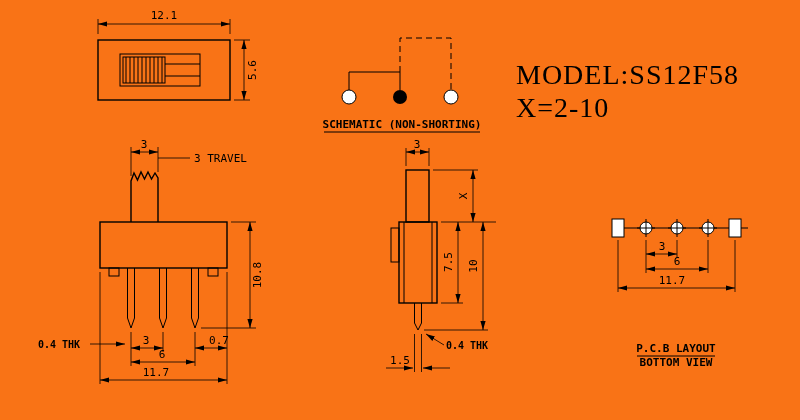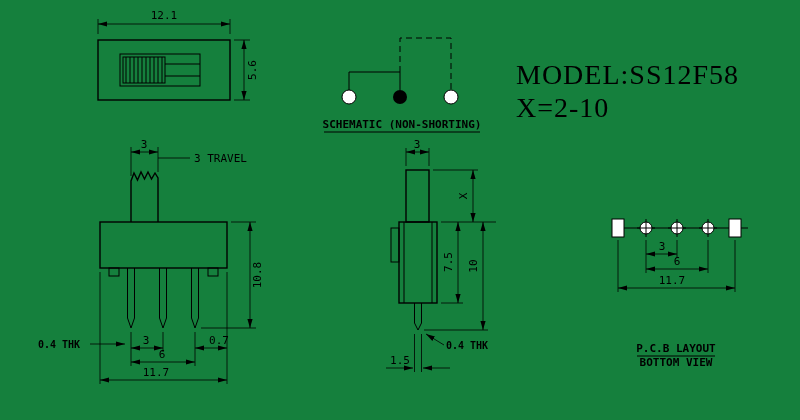--- a/index.html
+++ b/index.html
@@ -1,16 +1,16 @@
 <!DOCTYPE html>
 <html><head>
 <meta charset="utf-8">
 <style>
   html,body{margin:0;padding:0;background:#ffffff;}
-  .drawing{width:800px;height:420px;background:#15803d;position:relative;overflow:hidden;}
+  .drawing{width:800px;height:420px;background:#f97316;position:relative;overflow:hidden;}
   svg{display:block;}
   text{fill:#000000;}
   .dim-text{font-family:"DejaVu Sans Mono",monospace;font-size:11px;}
   .dim-text-sm{font-family:"DejaVu Sans Mono",monospace;font-size:10px;font-weight:bold;}
   .caption{font-family:"DejaVu Sans Mono",monospace;font-size:11px;font-weight:bold;}
   .model-text{font-family:"Liberation Serif",serif;font-size:28px;letter-spacing:1px;}
   .obj{stroke:#000000;stroke-width:1.4;fill:none;stroke-linejoin:miter;}
   .thin{stroke:#000000;stroke-width:1;fill:none;}
   .dim{stroke:#000000;stroke-width:0.8;fill:none;}
   .dash{stroke:#000000;stroke-width:1;fill:none;stroke-dasharray:6 4;}

